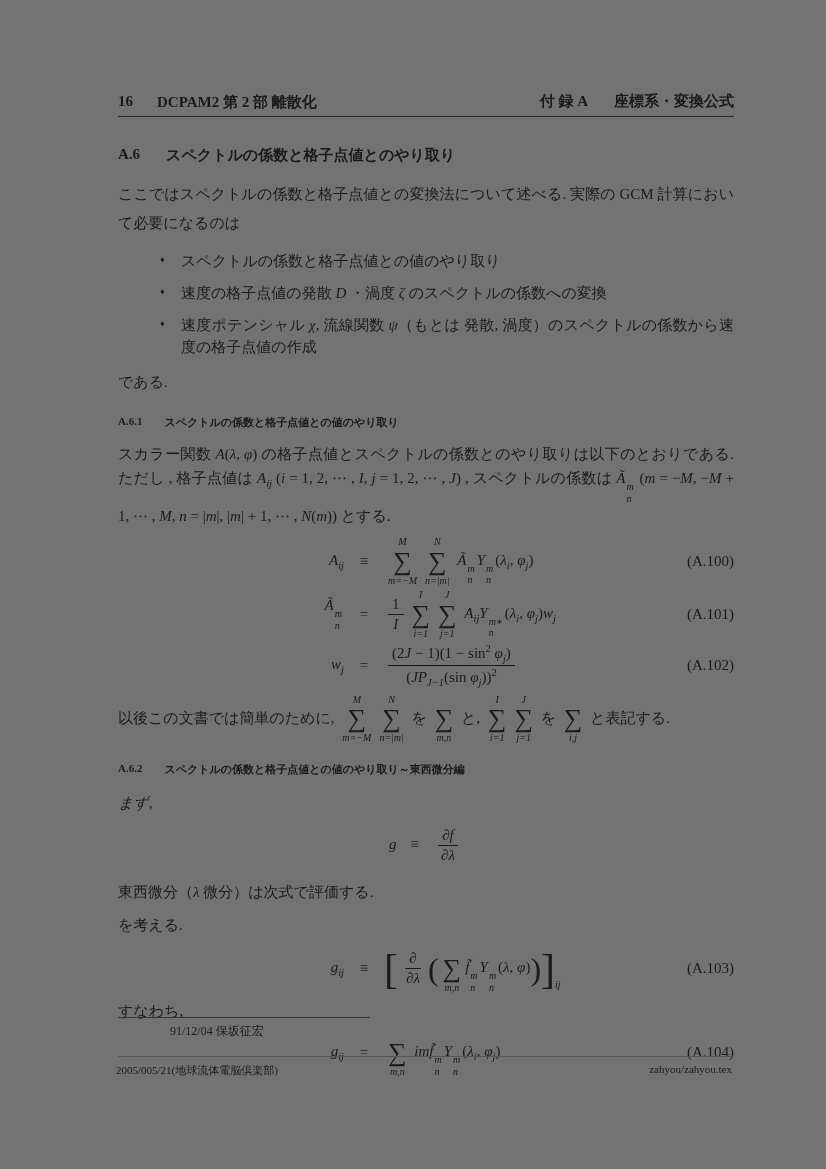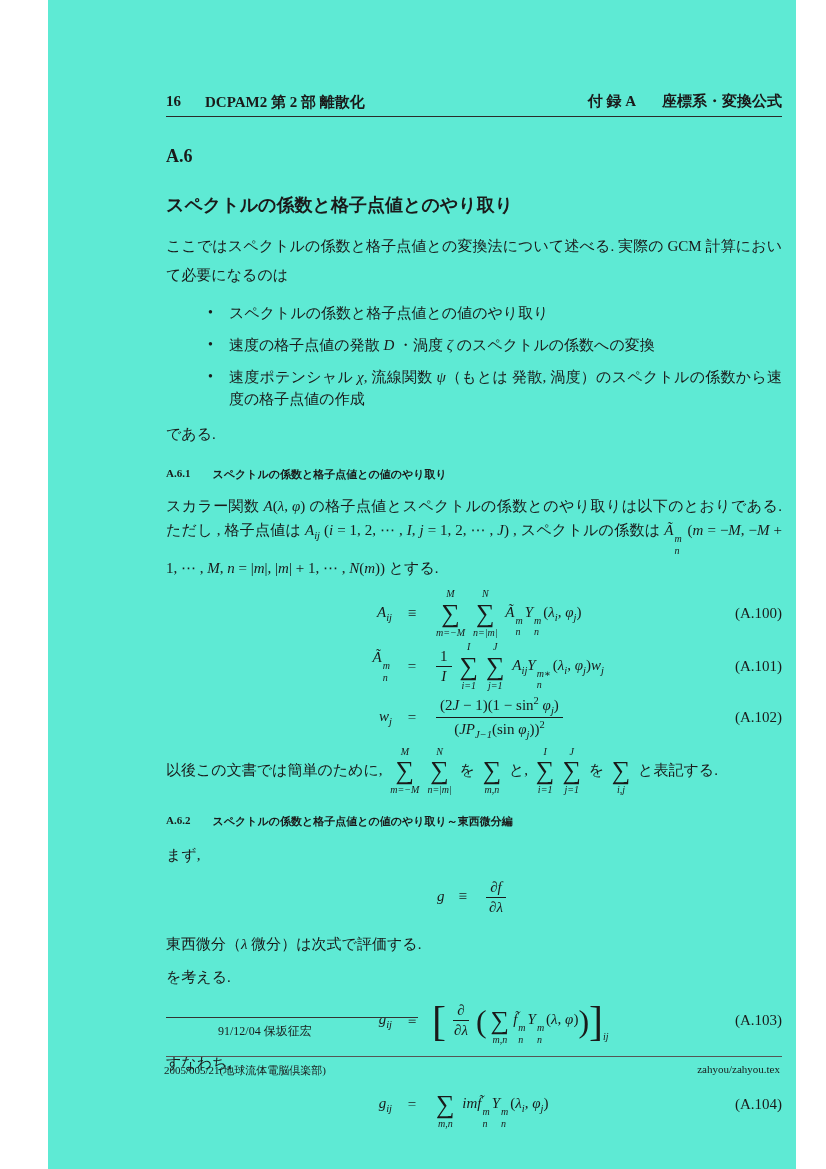--- a/index.html
+++ b/index.html
@@ -1,36 +1,35 @@
 <!DOCTYPE html>
 <html><head>
 <meta charset="utf-8">
 <style>
   * { box-sizing: border-box; margin: 0; padding: 0; }
   html, body { background: #ffffff; }
   .page {
     position: relative;
-    width: 748px; height: 1169px;
-    background: #5eead4;
+    width: 826px; height: 1169px;
+    background: #737373;
     color: #1a1a1a;
     font-family: "Liberation Serif", "DejaVu Serif", serif;
     overflow: hidden;
-    margin-left: 48px;
   }
   .content { position: absolute; left: 118px; top: 0; width: 616px; }
 
   
   .header { display: flex; justify-content: space-between; align-items: baseline;
             margin-top: 92px; font-weight: bold; font-size: 15px; }
   .h-left { display: flex; gap: 24px; }
   .h-right { display: flex; gap: 26px; }
   .headrule { border-top: 1.6px solid #2a2a2a; margin-top: 4px; }
 
   
-  .sec1 { margin-top: 29px; font-size: 18px; font-weight: bold; display: flex; gap: 26px; flex-direction: column; }
+  .sec1 { margin-top: 29px; font-size: 15px; font-weight: bold; display: flex; gap: 26px; }
   .sec2 { margin-top: 18px; font-size: 11px; font-weight: bold; display: flex; gap: 22px; }
 
   
   .body { font-size: 15px; line-height: 29px; margin-top: 15px; text-align: justify; }
   .tight { margin-top: 6px; }
   .bullets { margin-top: 12px; }
   .bullet { display: flex; margin: 10px 0; }
   .dot { width: 21px; margin-left: 42px; font-size: 14px; line-height: 22px; }
   .btext { flex: 1; font-size: 15px; line-height: 22px; text-align: justify; }
 
@@ -202,21 +201,21 @@
           <span class="su"> </span>
           <span class="sg">∑</span>
           <span class="sl">i,j</span>
         </span> と表記する.</p>
 
     <div class="sec2">
       <span>A.6.2</span>
       <span>スペクトルの係数と格子点値との値のやり取り～東西微分編</span>
     </div>
 
-    <p class="body" style="margin-top:12px;">まず,</p>
+    <p class="body" style="margin-top:12px;font-style:italic;">まず,</p>
 
     <div class="eqcenter">
       <span><span class="mi">g</span><span class="rel">≡</span><span class="F">
             <span class="fn"><span class="mi">∂f</span></span>
             <span class="fd"><span class="mi">∂λ</span></span>
           </span></span>
     </div>
 
     <p class="body" style="margin-top:14px;">東西微分（<span class="mi">λ</span> 微分）は次式で評価する.</p>
 

